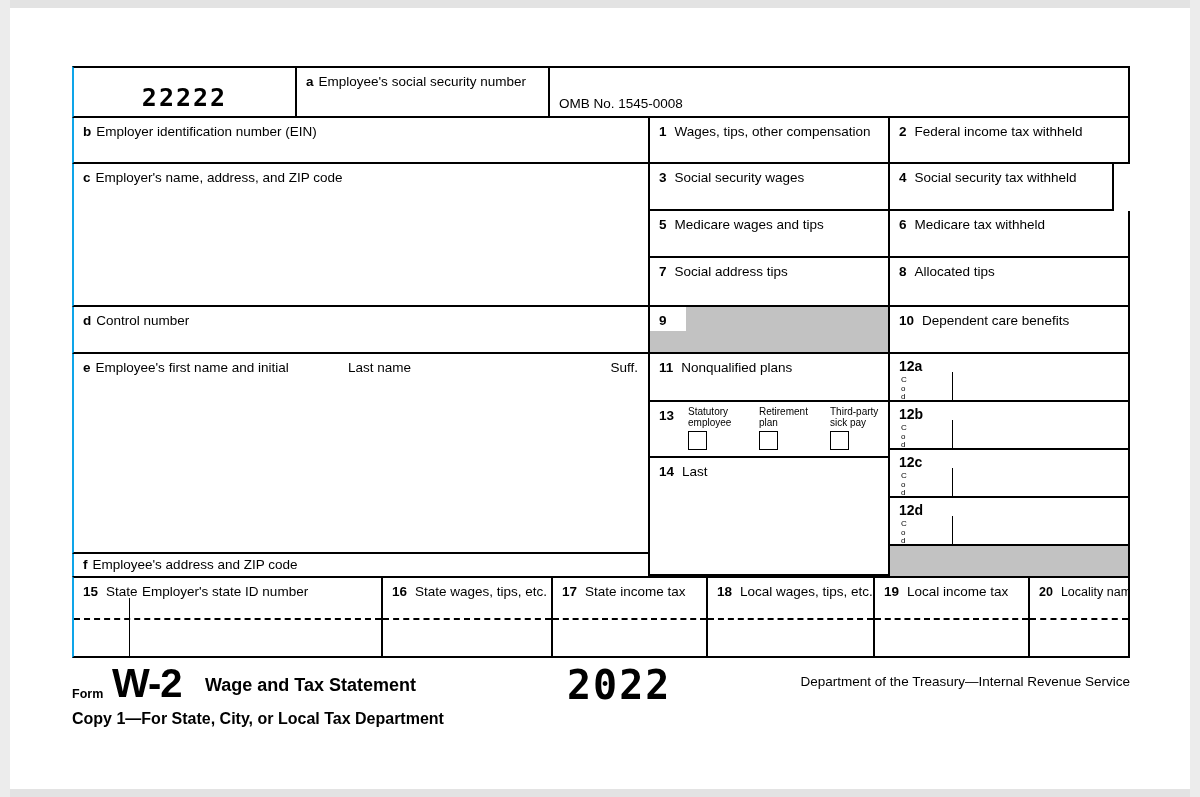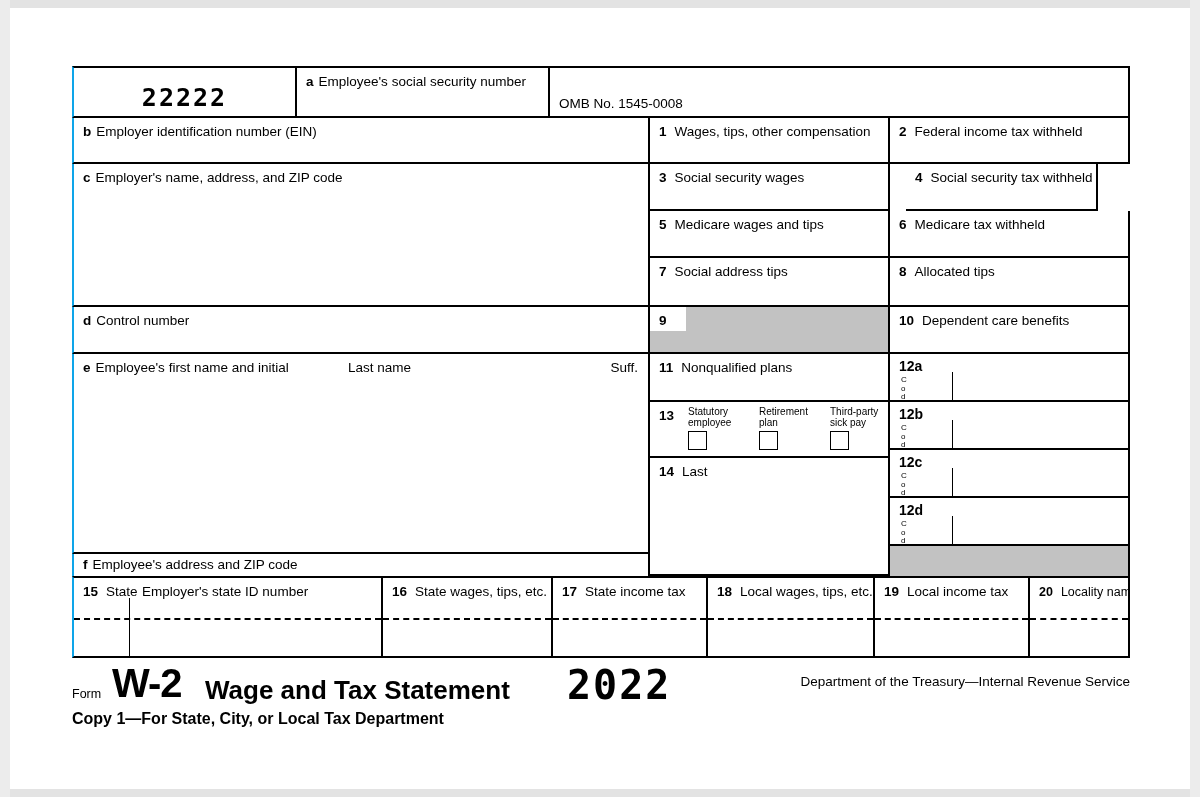--- a/index.html
+++ b/index.html
@@ -155,37 +155,37 @@
     left: 72px;
     top: 663px;
     width: 1058px;
     height: 80px;
   }
   .f-form-word {
     position: absolute;
     left: 0;
     top: 24px;
     font-size: 12.5px;
-    font-weight: normal;
+    font-weight: bold;
     color: #000;
   }
   .f-w2 {
     position: absolute;
     left: 40px;
     top: -2px;
     font-size: 40px;
     font-weight: bold;
     letter-spacing: -1px;
     color: #000;
   }
   .f-title {
     position: absolute;
     left: 133px;
     top: 12px;
-    font-size: 26px;
+    font-size: 18px;
     font-weight: bold;
     color: #000;
   }
   .f-year {
     position: absolute;
     left: 495px;
     top: -1px;
     font-size: 40px;
     color: #000;
   }
@@ -273,21 +273,21 @@
       <div class="cap">
         <span class="k num">2</span><span>Federal income tax withheld</span>
       </div>
     </div>
 
     <div class="cell bb br" style="left:578px;top:98px;width:240px;height:47px;">
       <div class="cap">
         <span class="k num">3</span><span>Social security wages</span>
       </div>
     </div>
-    <div class="cell bb br" style="left:818px;top:98px;width:192px;height:47px;margin-left:16px;">
+    <div class="cell bb br" style="left:818px;top:98px;width:224px;height:47px;">
       <div class="cap">
         <span class="k num">4</span><span>Social security tax withheld</span>
       </div>
     </div>
 
     <div class="cell bb br" style="left:578px;top:145px;width:240px;height:47px;">
       <div class="cap">
         <span class="k num">5</span><span>Medicare wages and tips</span>
       </div>
     </div>

